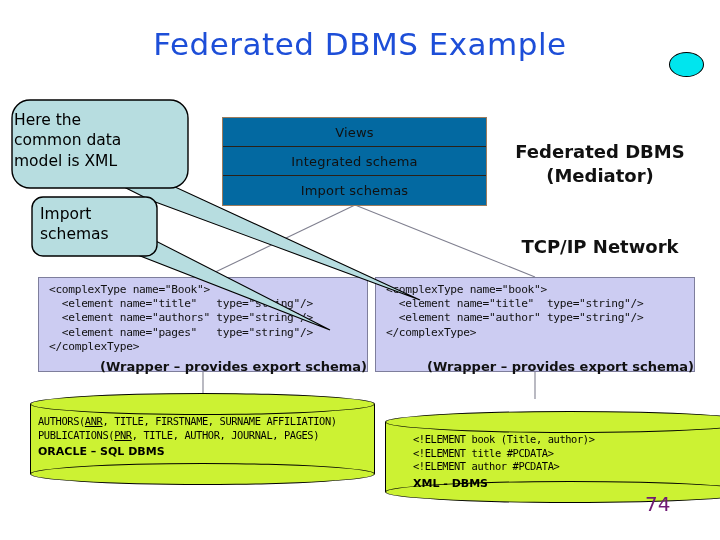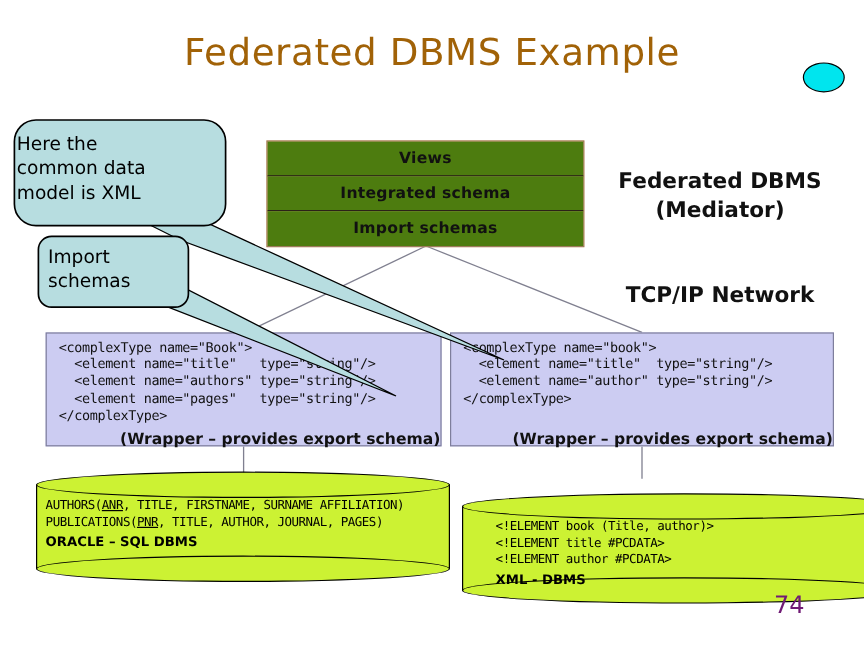--- a/index.html
+++ b/index.html
@@ -20,21 +20,21 @@
   #slide-title {
     position: absolute;
     left: 0;
     top: 26px;
     width: 720px;
     text-align: center;
     font-family: "DejaVu Sans", sans-serif;
     font-size: 31px;
     font-weight: 400;
     letter-spacing: 0.5px;
-    color: #a16207;
+    color: #1d4ed8;
     white-space: nowrap;
   }
 
   
   #cyan-dot {
     position: absolute;
     left: 669px;
     top: 52px;
     width: 35px;
     height: 25px;
@@ -65,23 +65,23 @@
     border: 1px solid #9c7b5c;
     box-sizing: border-box;
     background: #fbcb9b;
   }
   .mediator-row {
     height: 29px;
     line-height: 29px;
     text-align: center;
     font-family: "DejaVu Sans", sans-serif;
     font-size: 13px;
-    font-weight: bold;
+    font-weight: normal;
     color: #111111;
-    background: #4d7c0f;
+    background: #0369a1;
     border-bottom: 1px solid #2b2118;
     box-sizing: border-box;
     letter-spacing: 0.2px;
   }
   .mediator-row:last-child { border-bottom: none; }
 
   
   .side-label {
     position: absolute;
     font-family: "DejaVu Sans", sans-serif;

